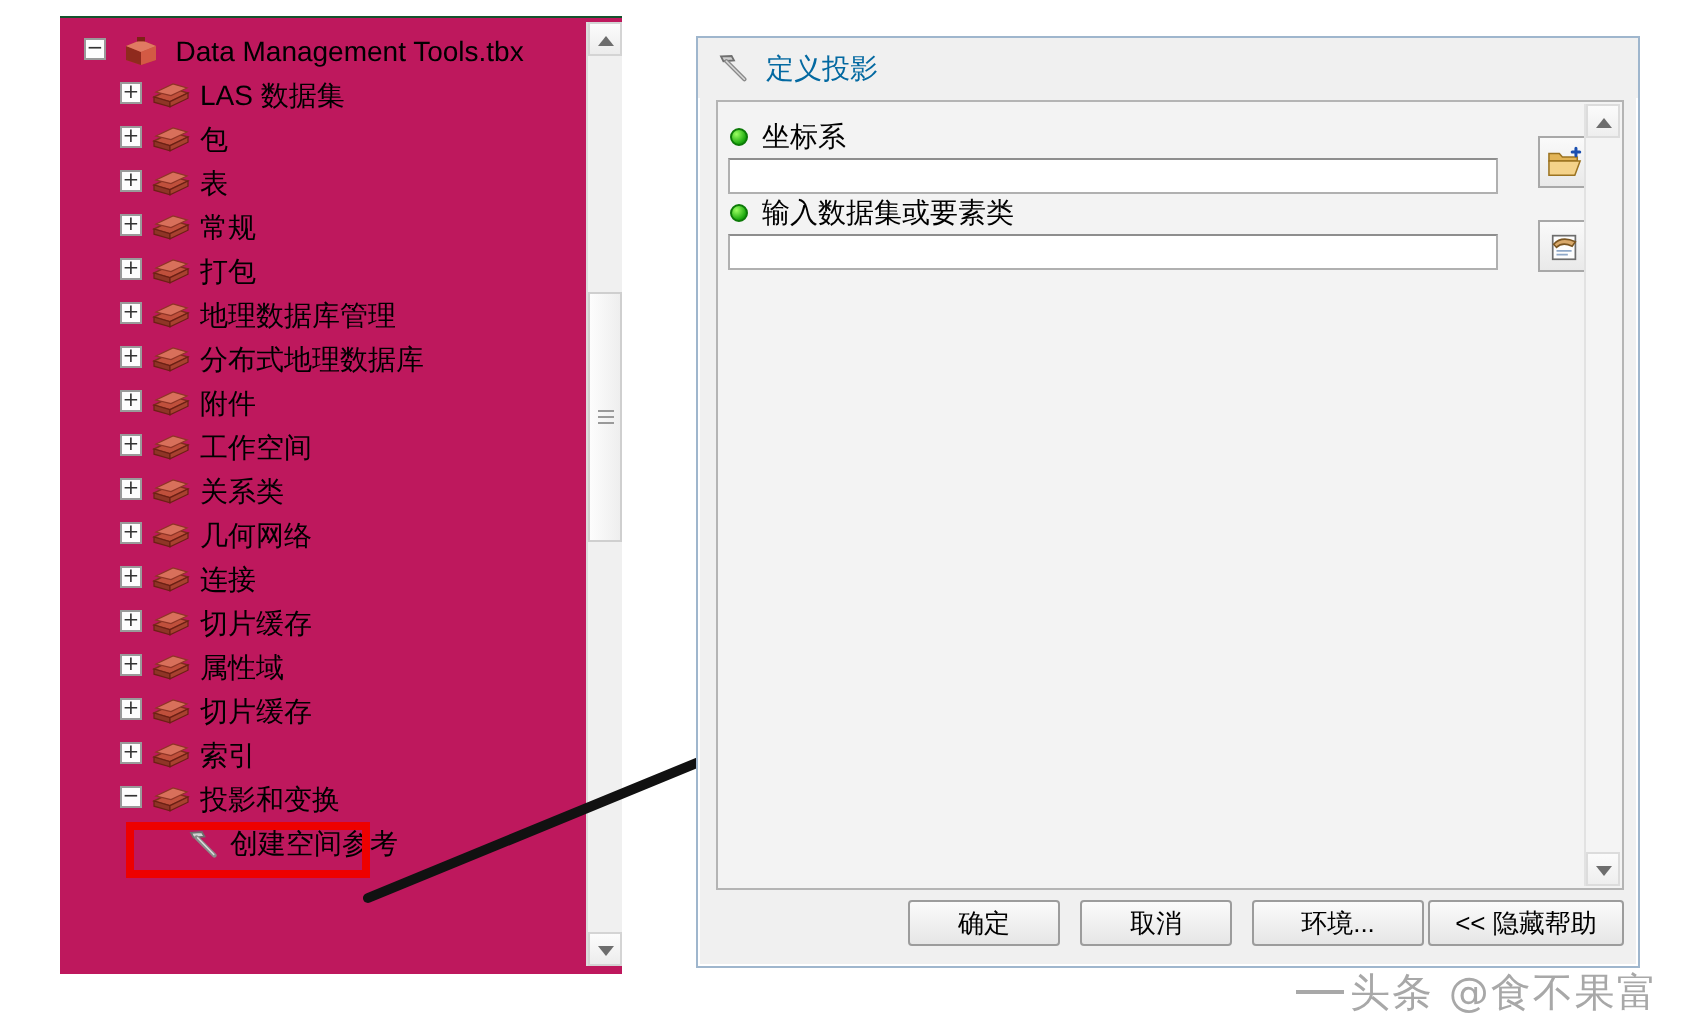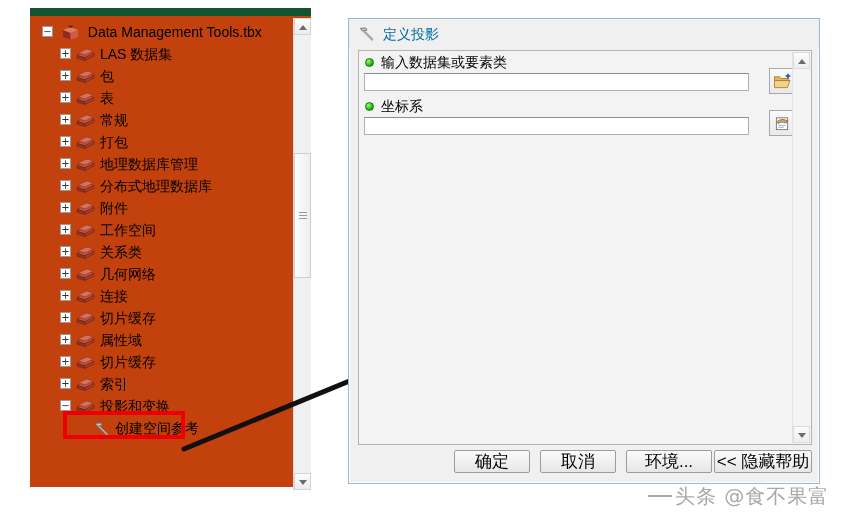--- a/index.html
+++ b/index.html
@@ -6,22 +6,22 @@
   body{
     width:850px;height:517px;
     background:#ffffff;
     font-family:"Liberation Sans","DejaVu Sans",sans-serif;
     overflow:hidden;
     position:relative;
   }
   
   #toolbox-panel{
     position:absolute;left:30px;top:8px;width:281px;height:479px;
-    background:#c2410c;
-    border-top:8px solid #14532d;
+    background:#be185d;
+    border-top:1px solid #14532d;
     box-sizing:border-box;
   }
   #tree-viewport{
     position:absolute;left:0;top:4px;width:258px;height:470px;
     overflow:hidden;
   }
   .tree-row{
     position:relative;height:22px;line-height:22px;white-space:nowrap;
     font-size:14px;color:#000;
   }
@@ -141,21 +141,21 @@
   #dialog-scrollbar .sb-btn{background:linear-gradient(#fbfbfb,#eeeeee);border:1px solid #dcdcdc;}
 
   
   #dialog-footer{
     position:absolute;left:9px;top:428px;width:454px;height:30px;
   }
   .dlg-btn{
     position:absolute;top:3px;height:23px;
     background:linear-gradient(#fbfbfb,#e6e6e6);
     border:1px solid #9c9c9c;border-radius:2px;box-sizing:border-box;
-    font-size:17px;color:#000;font-family:"Liberation Sans",sans-serif;
+    font-size:13px;color:#000;font-family:"Liberation Sans",sans-serif;
     cursor:pointer;text-align:center;line-height:21px;padding:0;
   }
   #btn-ok{left:96px;width:76px;}
   #btn-cancel{left:182px;width:76px;}
   #btn-env{left:268px;width:86px;}
   #btn-help{left:356px;width:98px;}
 
   
   #watermark{
     position:absolute;left:648px;top:483px;
@@ -334,35 +334,35 @@
         <path d="M4.2 4.6 L13.2 13.6" stroke="#d9d9d9" stroke-width="0.8" stroke-linecap="round"></path>
       </svg>
     </span>
     <span id="dialog-title-text">定义投影</span>
   </div>
 
   <div id="dialog-body">
 
     <div id="param-area">
 
+      <div class="param-row" style="margin-top:6px;">
+        <div class="param-label">
+          <span class="dot"></span>
+          <span>坐标系</span>
+        </div>
+        <input class="param-input" type="text" value="" style="">
+      </div>
+
       <div class="param-row">
         <div class="param-label">
           <span class="dot"></span>
           <span>输入数据集或要素类</span>
         </div>
         <input class="param-input" type="text" value="" style="">
       </div>
-
-      <div class="param-row" style="margin-top:6px;">
-        <div class="param-label">
-          <span class="dot"></span>
-          <span>坐标系</span>
-        </div>
-        <input class="param-input" type="text" value="" style="">
-      </div>
     </div>
 
     <div class="browse-btn" id="browse-input">
       <svg viewBox="0 0 20 18" width="19" height="17">
         <path d="M1.5 4 L7 4 L8.6 5.8 L16.5 5.8 L16.5 8 L1.5 8 Z" fill="#e2b457" stroke="#9b7321" stroke-width="0.8"></path>
         <path d="M1.5 8 L18 8 L15.2 15.5 L1.5 15.5 Z" fill="#f4d28a" stroke="#9b7321" stroke-width="0.8"></path>
         <path d="M15.8 1.2 L15.8 5.2 M13.8 3.2 L17.8 3.2" stroke="#1b4fb0" stroke-width="1.6" stroke-linecap="round"></path>
       </svg>
     </div>
     <div class="browse-btn" id="browse-crs">

